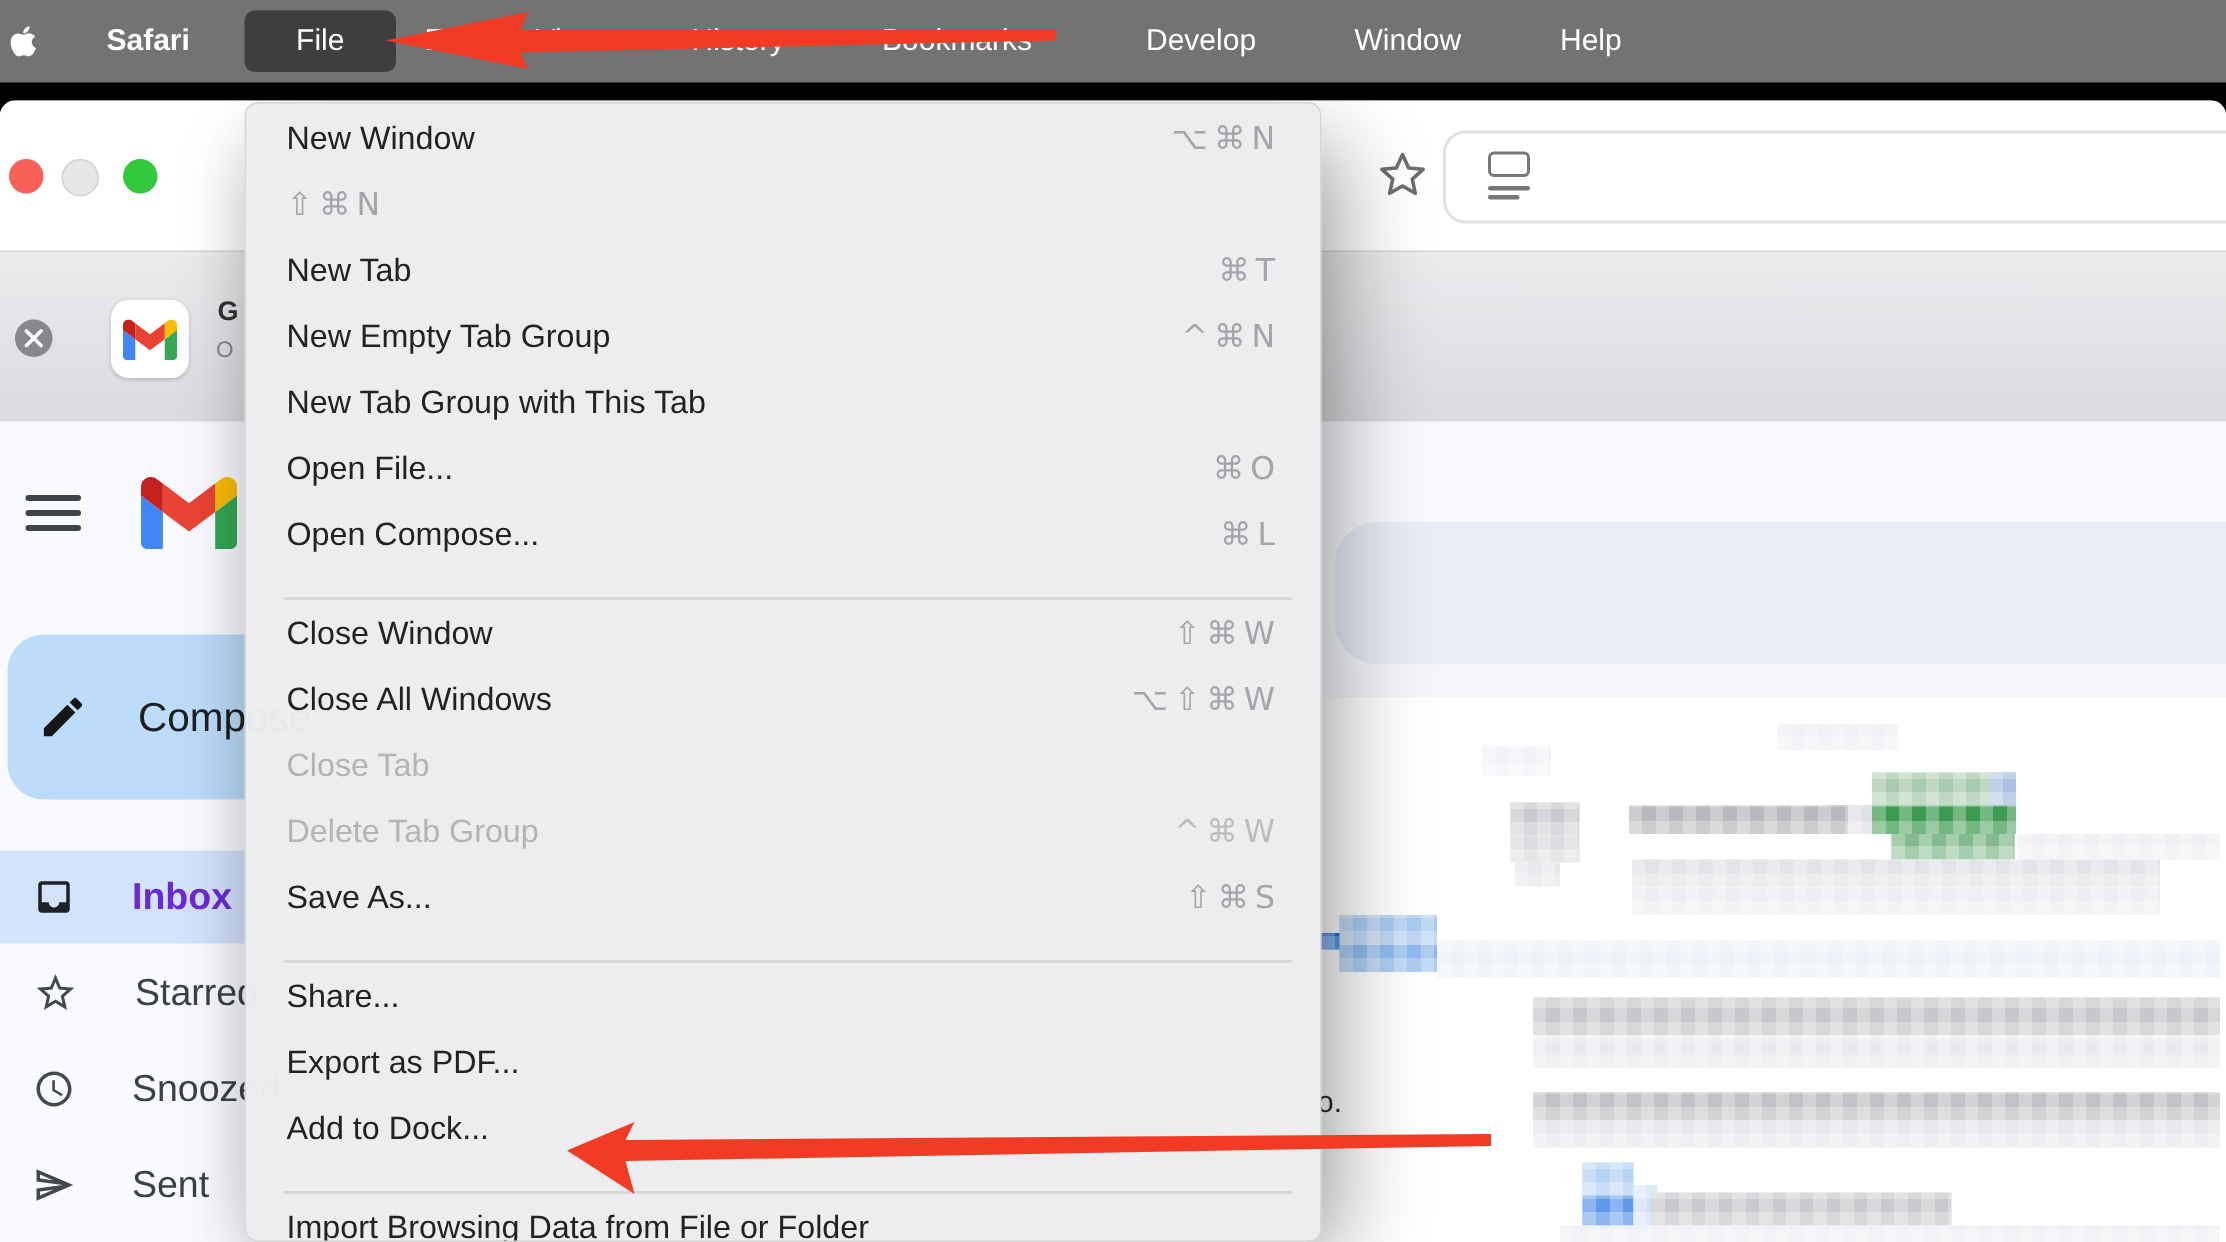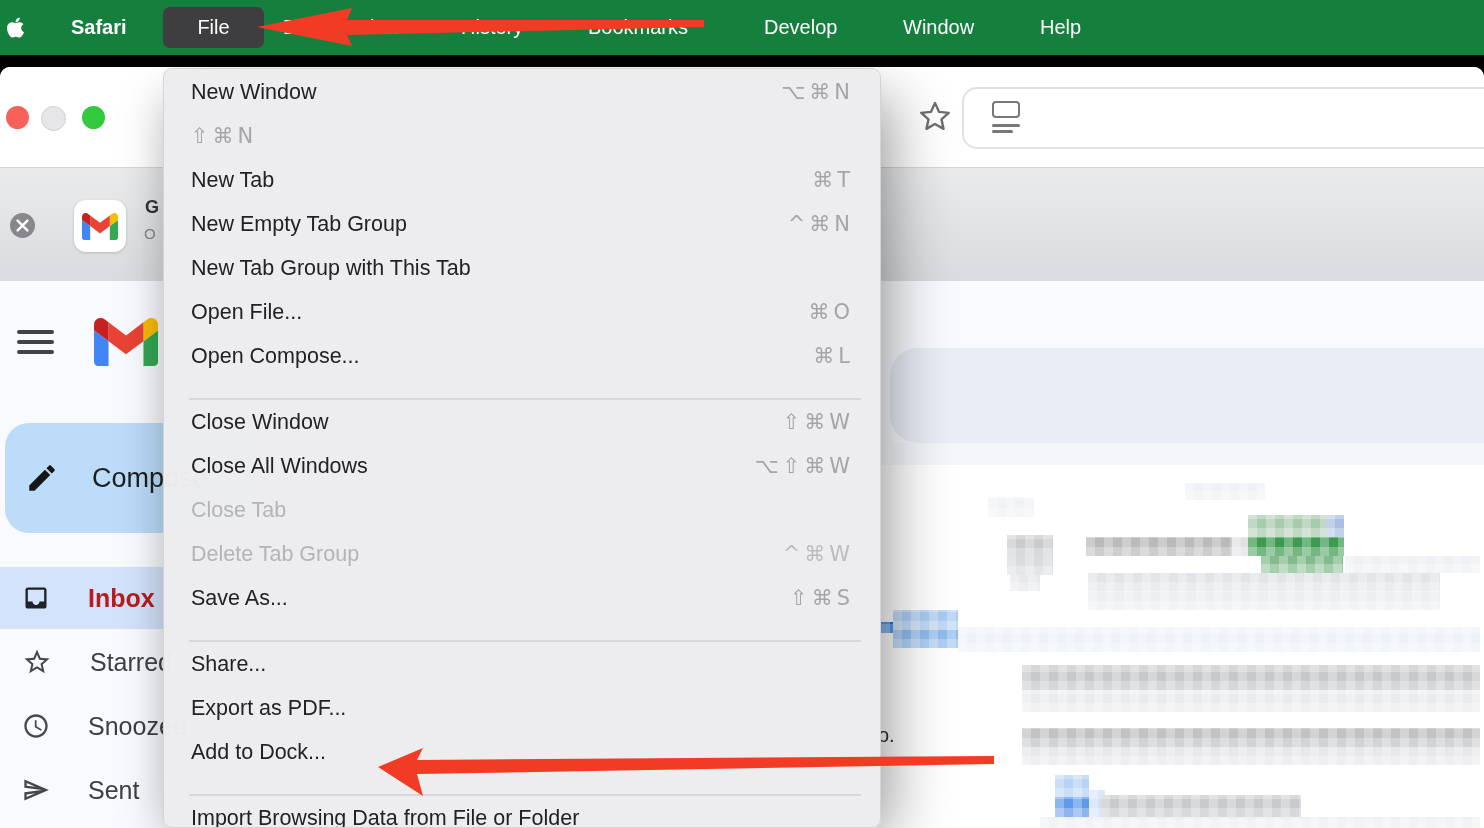--- a/index.html
+++ b/index.html
@@ -1,20 +1,20 @@
 <!DOCTYPE html>
 <html><head>
 <meta charset="utf-8">
 <style>
   html,body{margin:0;padding:0;background:#000;}
   #screen{position:relative;width:1484px;height:828px;overflow:hidden;background:#000;
           font-family:"Liberation Sans",sans-serif;-webkit-font-smoothing:antialiased;}
 
   
-  .menubar{position:absolute;left:0;top:0;width:100%;height:55px;background:#15803d;z-index:30;}
+  .menubar{position:absolute;left:0;top:0;width:100%;height:55px;background:#737373;z-index:30;}
   .mb-item{position:absolute;top:0;height:55px;display:flex;align-items:center;color:#fff;font-size:20px;}
   .mb-app{font-weight:700;}
   .mb-pill{position:absolute;left:163px;top:7px;width:101px;height:41px;background:#3e3e41;
            border-radius:7px;display:flex;align-items:center;justify-content:center;color:#fff;font-size:20px;}
   .apple{position:absolute;left:6px;top:16px;width:19px;height:23px;}
 
   
   .window{position:absolute;left:0;top:67px;width:1484px;height:761px;background:#fff;
           border-radius:10px 10px 0 0;overflow:hidden;z-index:1;}
   .toolbar{position:absolute;left:0;top:0;width:100%;height:100px;background:#fff;}
@@ -48,21 +48,21 @@
   .hb2{top:10px;}.hb3{top:20px;}
   .gmail-logo{position:absolute;left:94px;top:318px;z-index:5;}
   .compose{position:absolute;left:5px;top:423px;width:250px;height:110px;border-radius:24px;background:#bcdcfa;
            display:flex;align-items:center;z-index:5;}
   .compose svg{margin-left:20px;}
   .compose-label{margin-left:33px;font-size:27px;font-weight:500;color:#1d1f21;}
   .side-row{position:absolute;left:0;width:260px;height:62px;display:flex;align-items:center;z-index:5;}
   .side-row.active{background:#d3e3fc;}
   .side-row svg{margin-left:22px;}
   .side-label{margin-left:38px;font-size:25px;color:#3d4145;}
-  .side-row.active .side-label{font-weight:700;color:#b91c1c;}
+  .side-row.active .side-label{font-weight:700;color:#6d28d9;}
   .bg-fragment{position:absolute;left:878px;top:724px;font-size:20px;color:#2e2e30;z-index:4;}
 
   
   #mosaic .px{position:absolute;z-index:4;
      background-image:repeating-linear-gradient(0deg,rgba(255,255,255,.28) 0 9px,rgba(0,0,0,0) 9px 18px),
                       repeating-linear-gradient(90deg,rgba(255,255,255,.28) 0 9px,rgba(0,0,0,0) 9px 18px);}
 
   
   .dropdown{position:absolute;left:163px;top:68px;width:718px;height:760px;background:rgba(237,237,239,.985);
             border:1px solid #d4d4d7;border-radius:9px;z-index:20;box-sizing:border-box;

